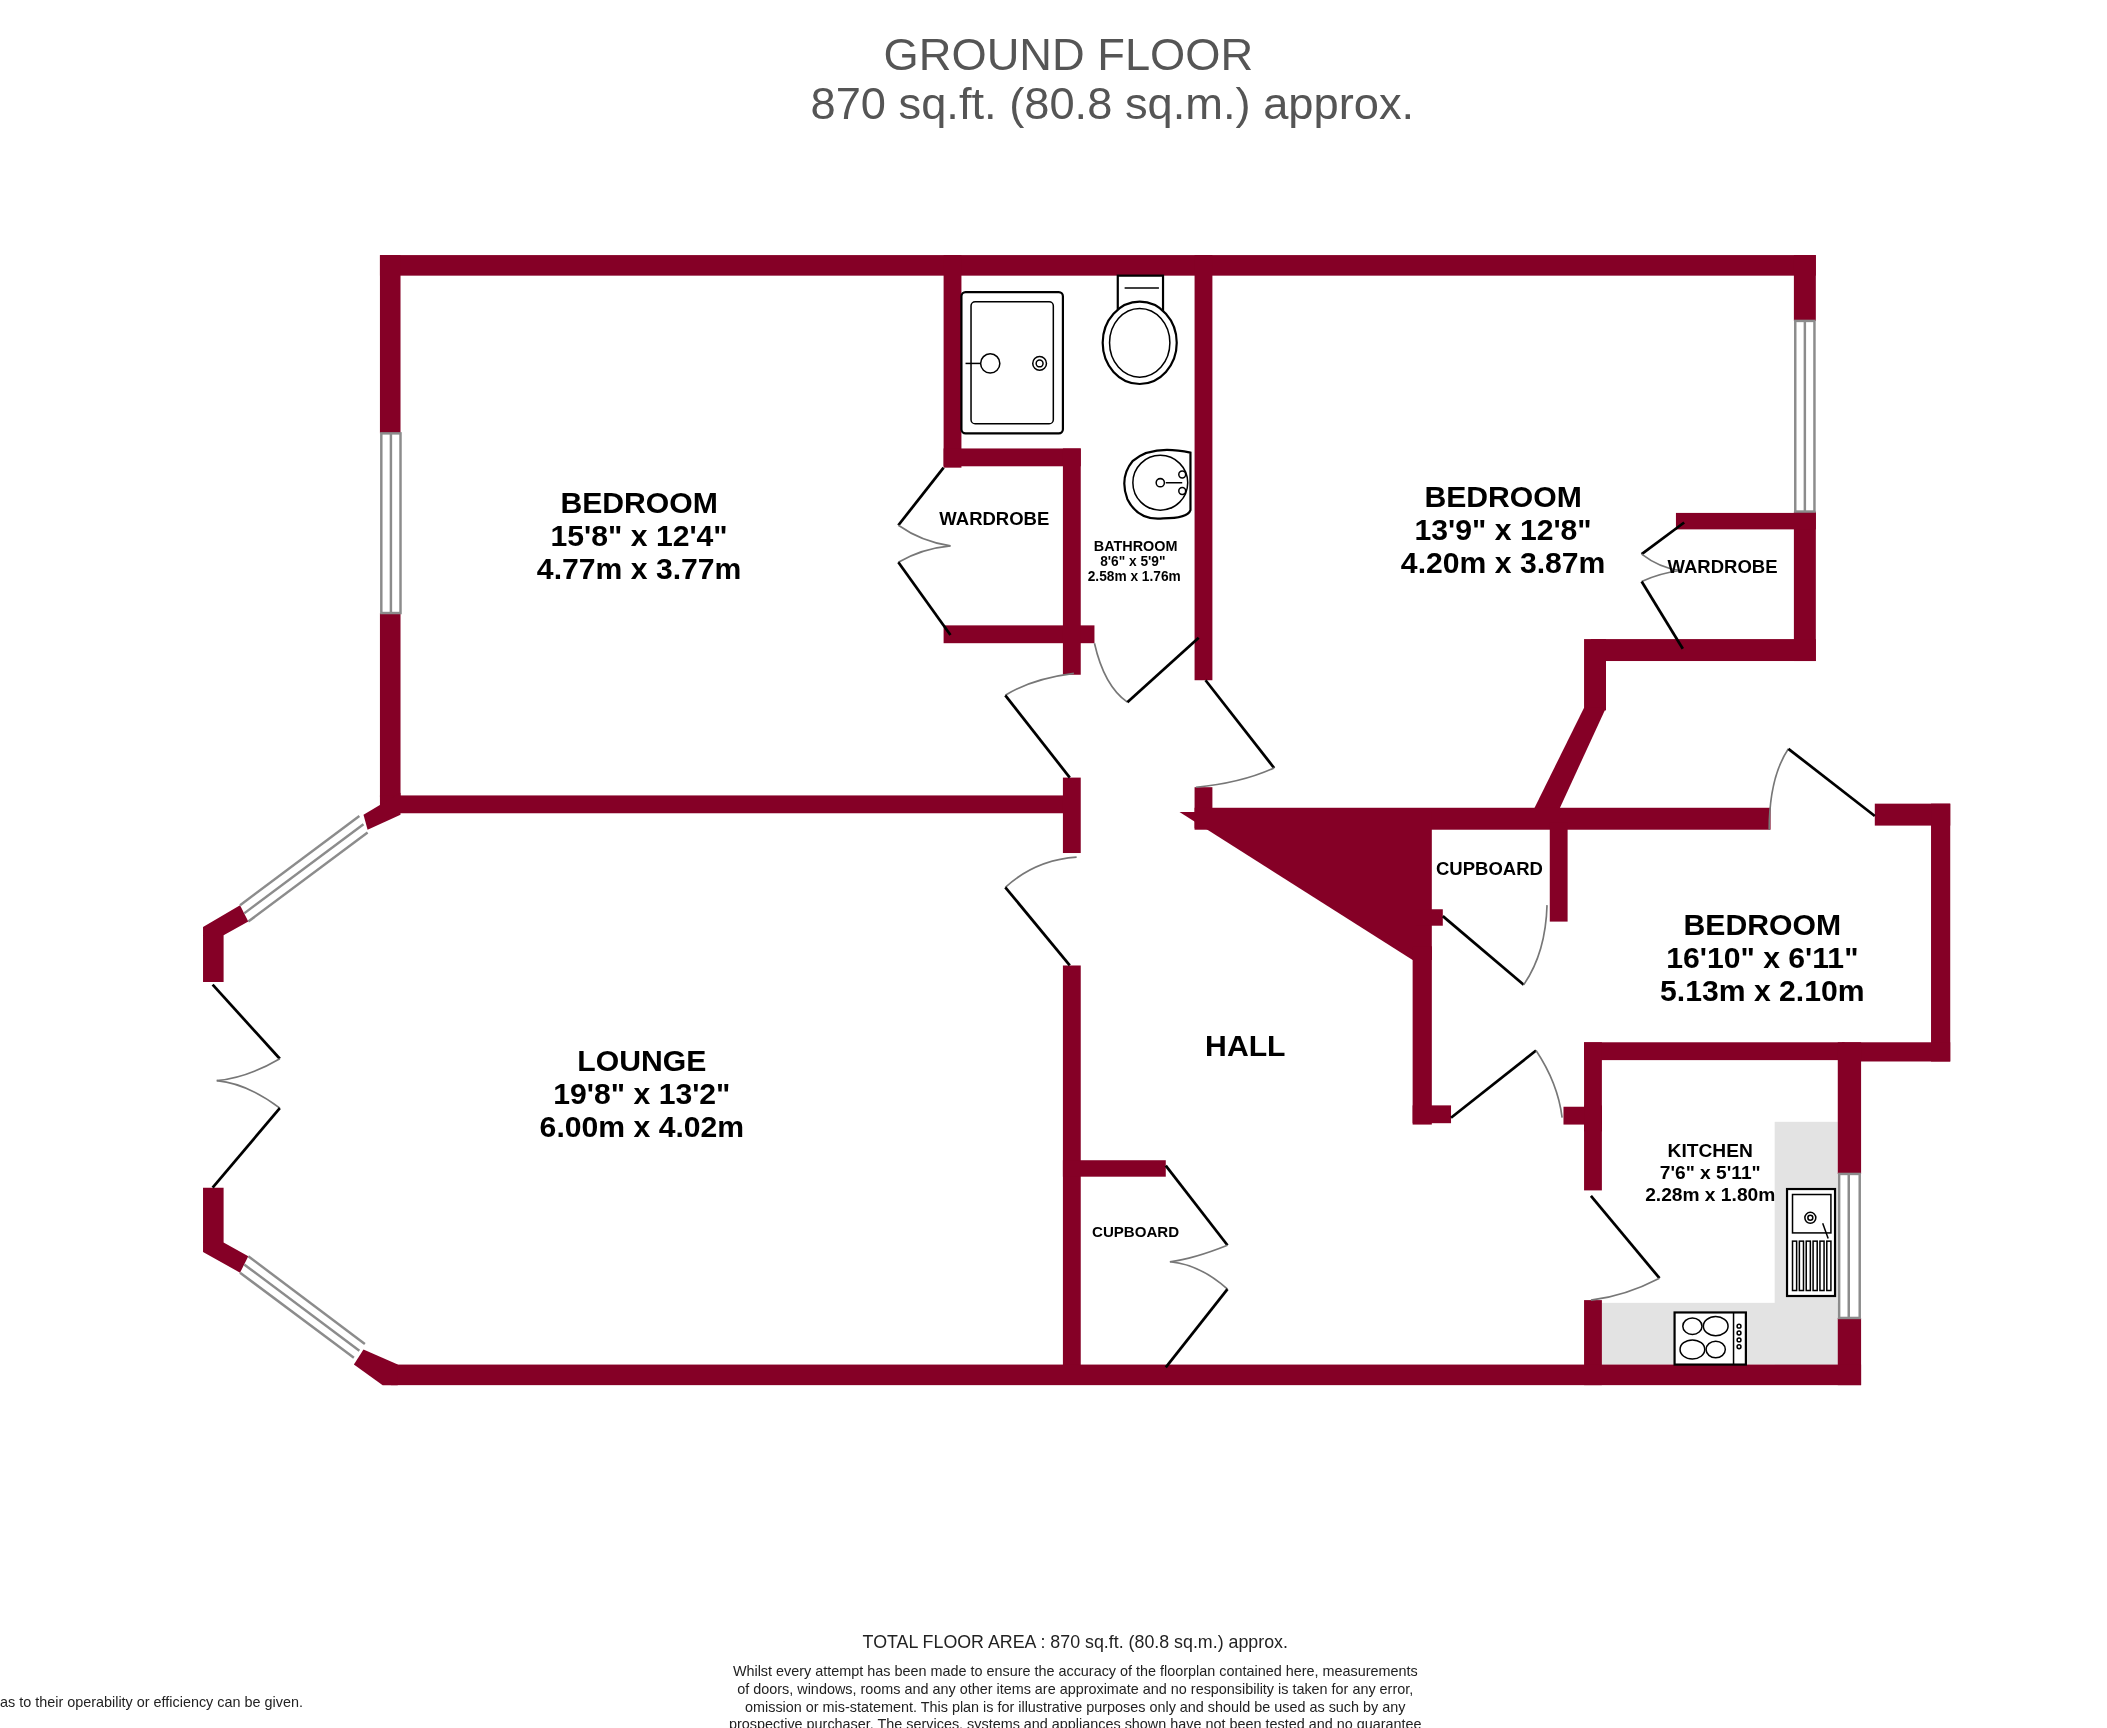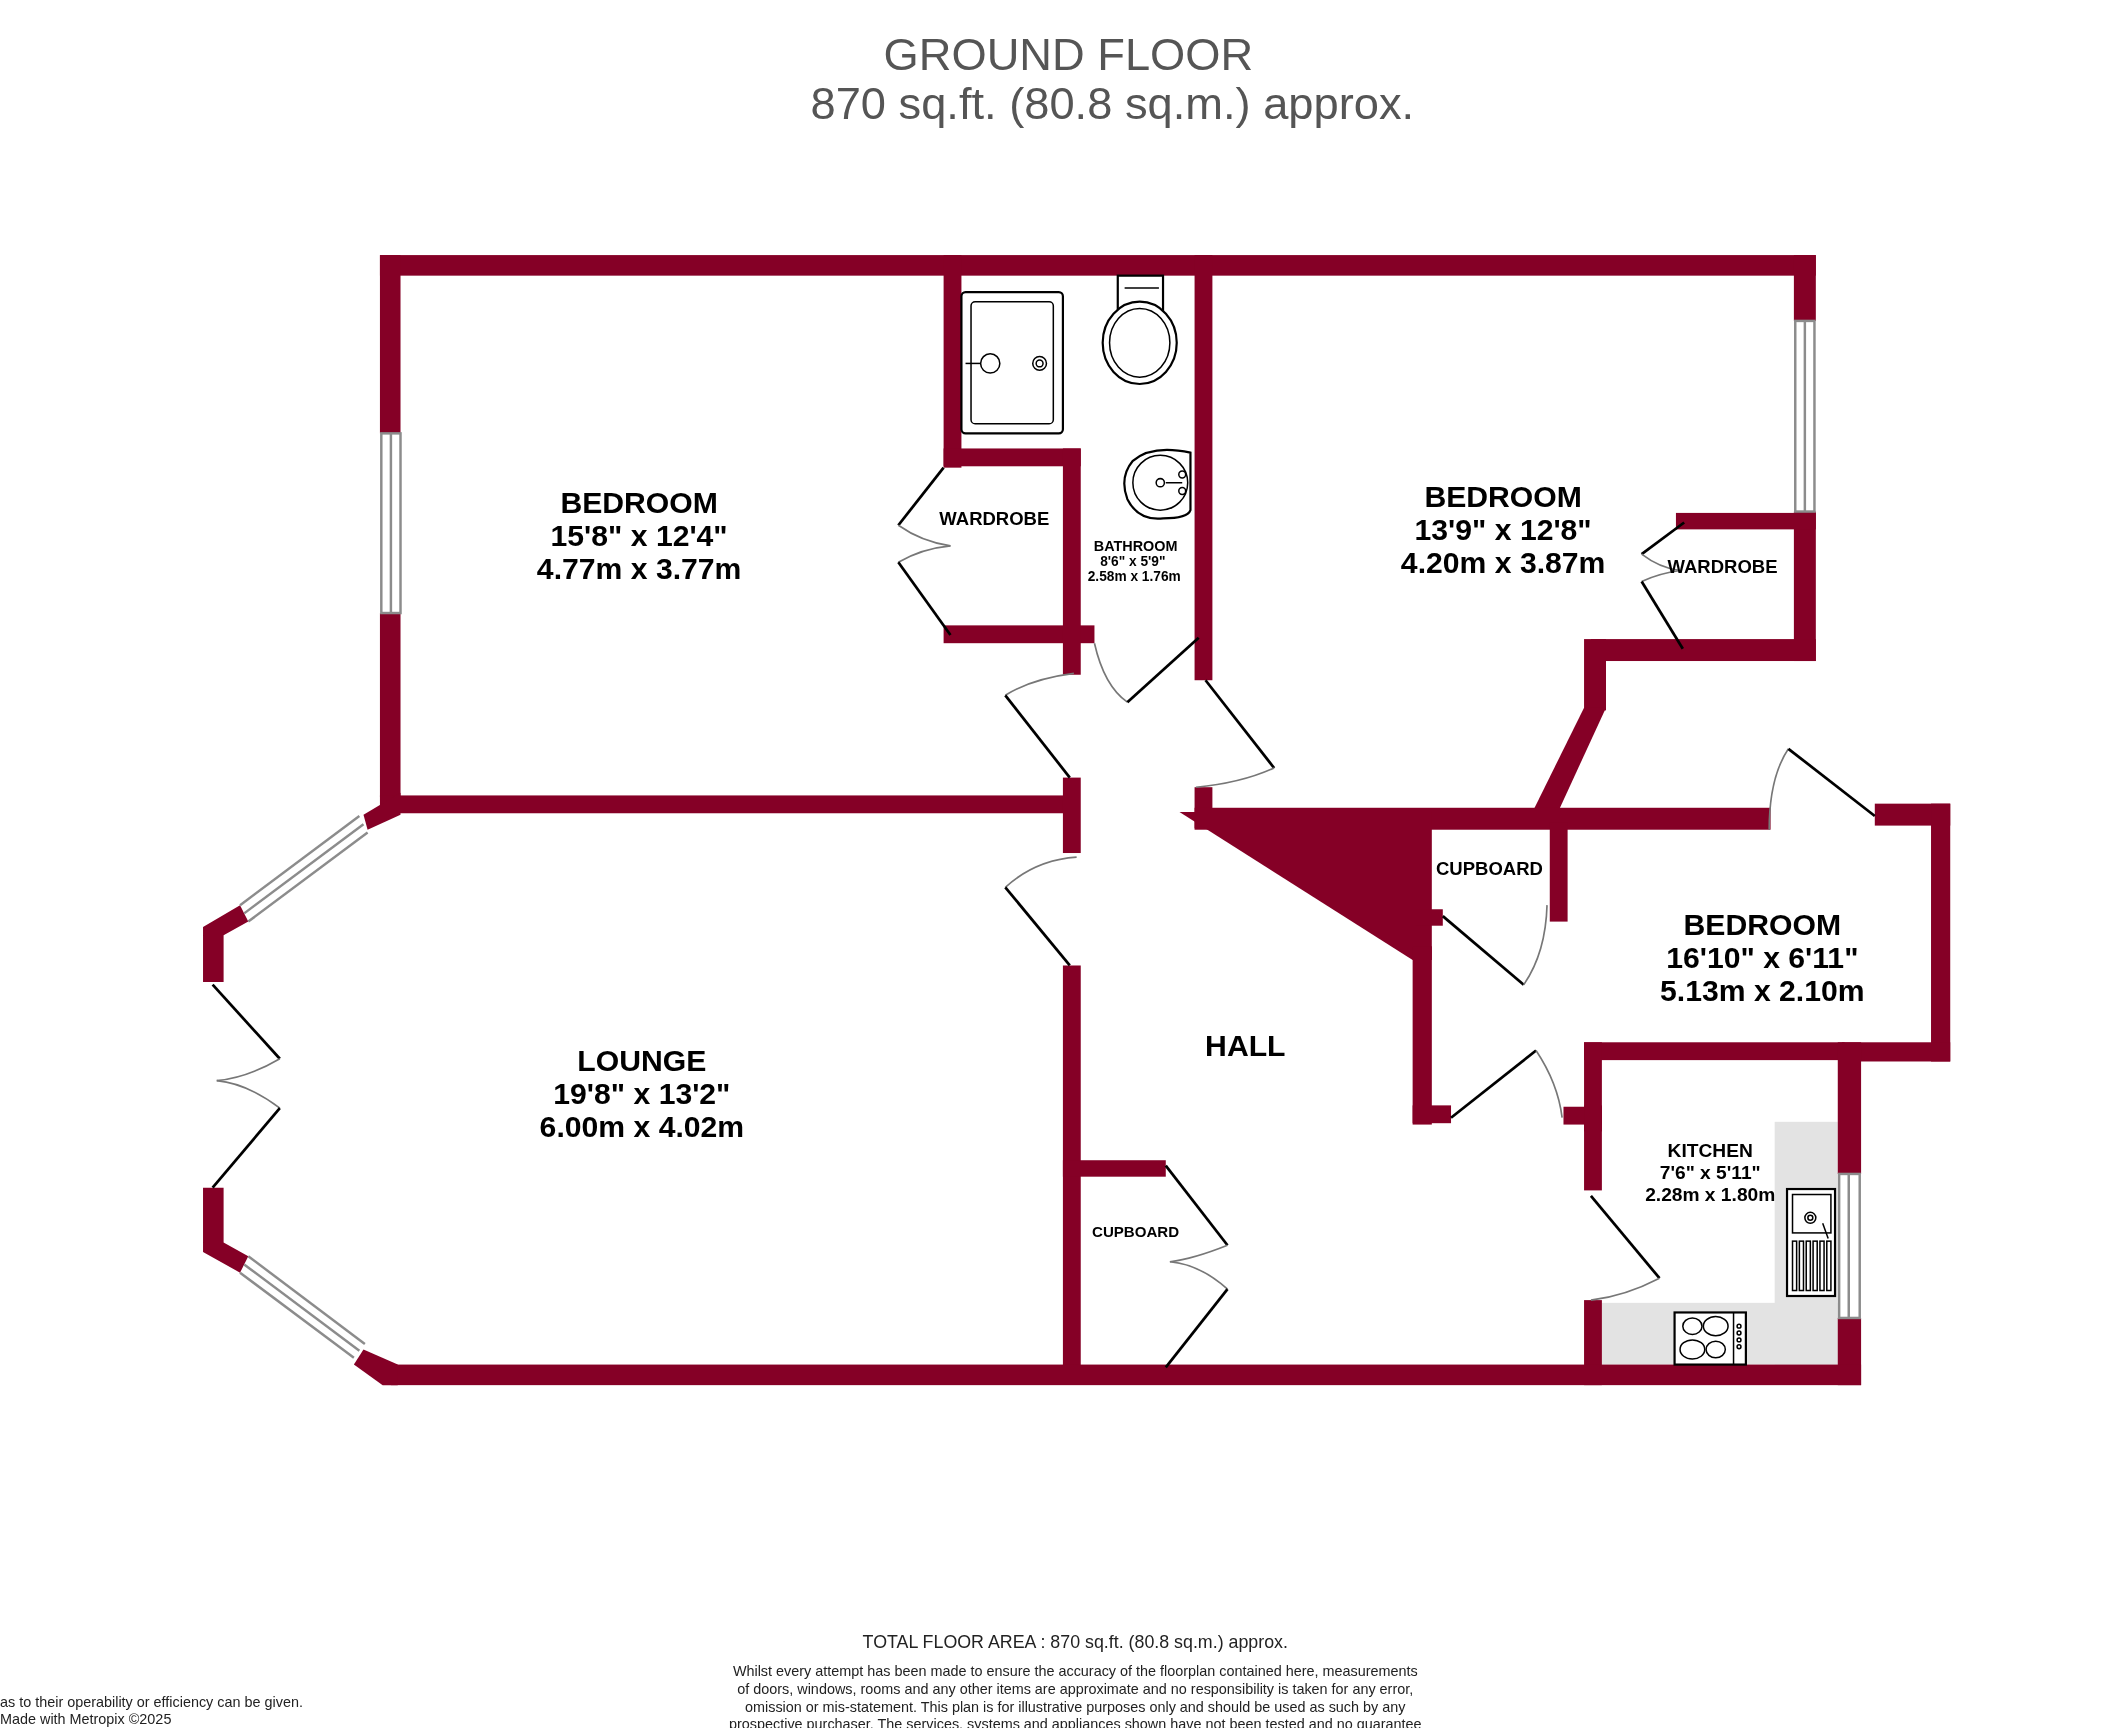--- a/index.html
+++ b/index.html
@@ -279,15 +279,14 @@
     <text class="disc" x="784" y="1235" font-size="10.5">of doors, windows, rooms and any other items are approximate and no responsibility is taken for any error,</text>
     <text class="disc" x="784" y="1248" font-size="10.5">omission or mis-statement. This plan is for illustrative purposes only and should be used as such by any</text>
     <text class="disc" x="784" y="1261" font-size="10.5">prospective purchaser. The services, systems and appliances shown have not been tested and no guarantee</text>
   </g>
 </svg>
 
 <div style="position:absolute;left:0;top:1728px;"></div>
 
 <div style="position:absolute;left:0;width:2108px;top:1694px;text-align:left;font-family:'Liberation Sans',sans-serif;font-size:14.4px;color:#222;line-height:16.5px;">
   <div>as to their operability or efficiency can be given.</div>
-  <div>Made with Metropix ©2025</div>
 </div>
 
 
 </body></html>

